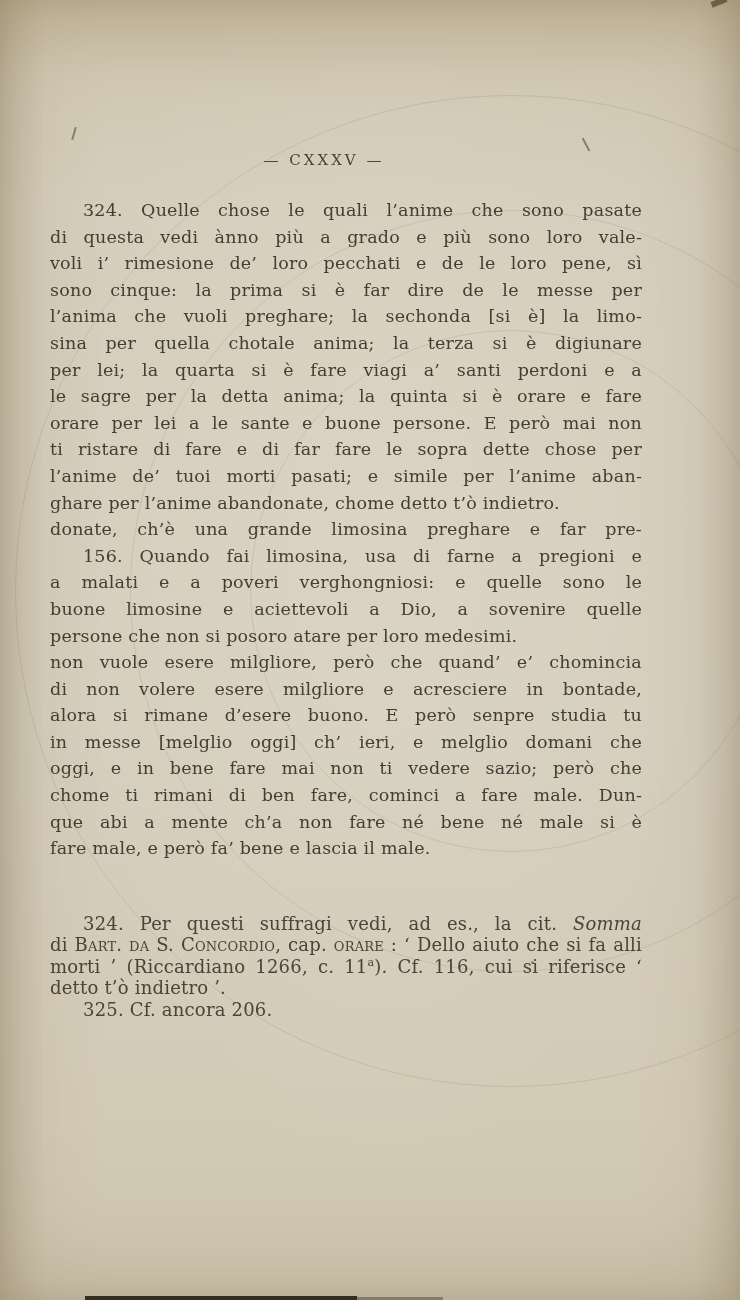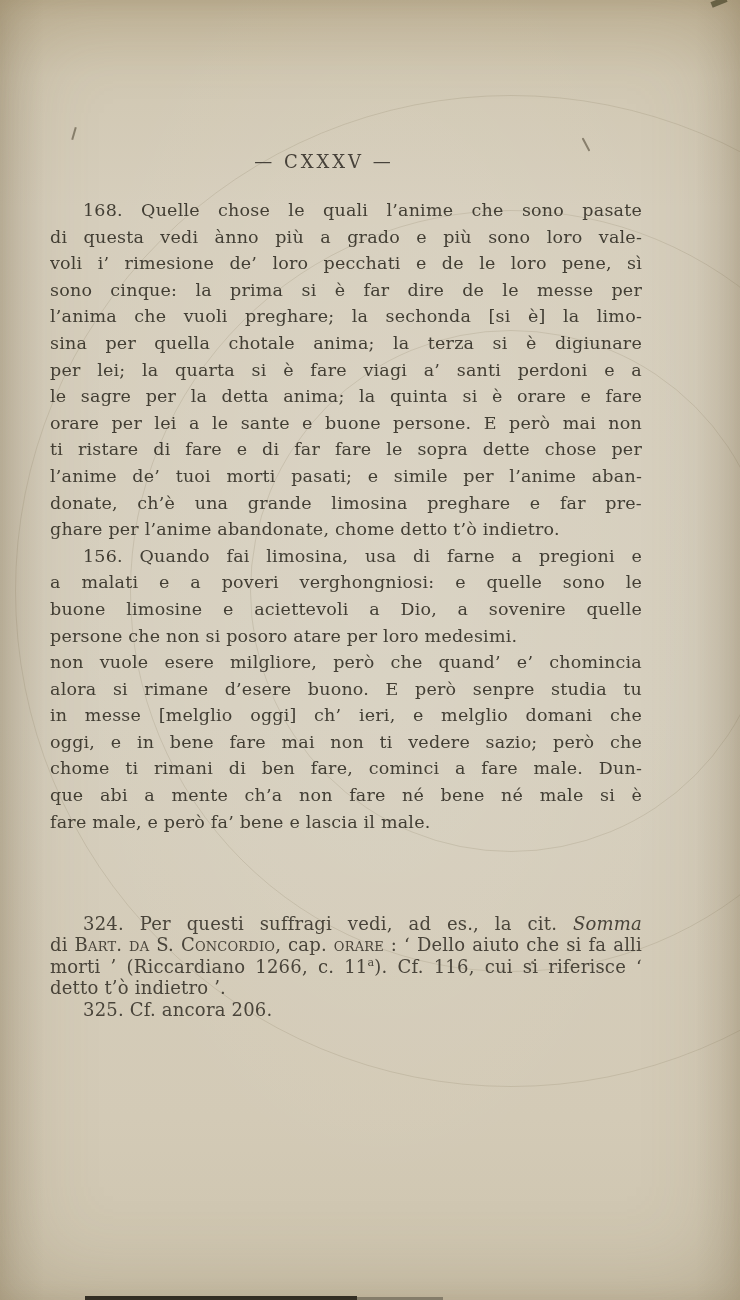--- a/index.html
+++ b/index.html
@@ -43,21 +43,21 @@
   .corner-mark { left: 711px; top: -1px; width: 16px; height: 6px; transform: rotate(-22deg); background: rgba(68,70,44,0.75); }
   .bottom-strip  { left: 85px;  bottom: 0; width: 272px; height: 4px; background: #24231f; }
   .bottom-strip2 { left: 357px; bottom: 0; width: 86px;  height: 3px; background: rgba(70,68,62,0.5); }
 
   .header {
     position: absolute;
     left: 28px;
     top: 151px;
     width: 592px;
     text-align: center;
-    font-size: 18px;
+    font-size: 15px;
     letter-spacing: 3px;
     color: #47423a;
   }
 
   .textcol {
     position: absolute;
     left: 50px;
     top: 197px;
     width: 592px;
     color: #423e34;
@@ -107,38 +107,39 @@
   <div class="speck sp1"></div>
   <div class="speck sp2"></div>
   <div class="speck sp3"></div>
   <div class="speck corner-mark"></div>
   <div class="speck bottom-strip"></div>
   <div class="speck bottom-strip2"></div>
 
   <div class="header">— CXXXV —</div>
 
   <div class="textcol">
-      <div class="bline just indent">168. Quelle chose le quali l’anime che sono pasate</div>
+      <div class="bline just indent">324. Quelle chose le quali l’anime che sono pasate</div>
       <div class="bline just">di questa vedi ànno più a grado e più sono loro vale-</div>
       <div class="bline just">voli i’ rimesione de’ loro pecchati e de le loro pene, sì</div>
       <div class="bline just">sono cinque: la prima si è far dire de le messe per</div>
       <div class="bline just">l’anima che vuoli preghare; la sechonda [si è] la limo-</div>
       <div class="bline just">sina per quella chotale anima; la terza si è digiunare</div>
       <div class="bline just">per lei; la quarta si è fare viagi a’ santi perdoni e a</div>
       <div class="bline just">le sagre per la detta anima; la quinta si è orare e fare</div>
       <div class="bline just">orare per lei a le sante e buone persone. E però mai non</div>
       <div class="bline just">ti ristare di fare e di far fare le sopra dette chose per</div>
       <div class="bline just">l’anime de’ tuoi morti pasati; e simile per l’anime aban-</div>
+      <div class="bline">ghare per l’anime abandonate, chome detto t’ò indietro.</div>
       <div class="bline just">donate, ch’è una grande limosina preghare e far pre-</div>
-      <div class="bline">ghare per l’anime abandonate, chome detto t’ò indietro.</div>
       <div class="bline just indent">156. Quando fai limosina, usa di farne a pregioni e</div>
       <div class="bline just">a malati e a poveri verghongniosi: e quelle sono le</div>
       <div class="bline just">buone limosine e aciettevoli a Dio, a sovenire quelle</div>
       <div class="bline">persone che non si posoro atare per loro medesimi.</div>
       <div class="bline just">non vuole esere milgliore, però che quand’ e’ chomincia</div>
+      <div class="bline just">di non volere esere milgliore e acresciere in bontade,</div>
       <div class="bline just">alora si rimane d’esere buono. E però senpre studia tu</div>
       <div class="bline just">in messe [melglio oggi] ch’ ieri, e melglio domani che</div>
       <div class="bline just">oggi, e in bene fare mai non ti vedere sazio; però che</div>
       <div class="bline just">chome ti rimani di ben fare, cominci a fare male. Dun-</div>
       <div class="bline just">que abi a mente ch’a non fare né bene né male si è</div>
       <div class="bline">fare male, e però fa’ bene e lascia il male.</div>
     </div>
 
   <div class="footnotes">
       <div class="fline just indent"><span>324. Per questi suffragi vedi, ad es., la cit. </span><span class="italic">Somma Maestruzza</span></div>

